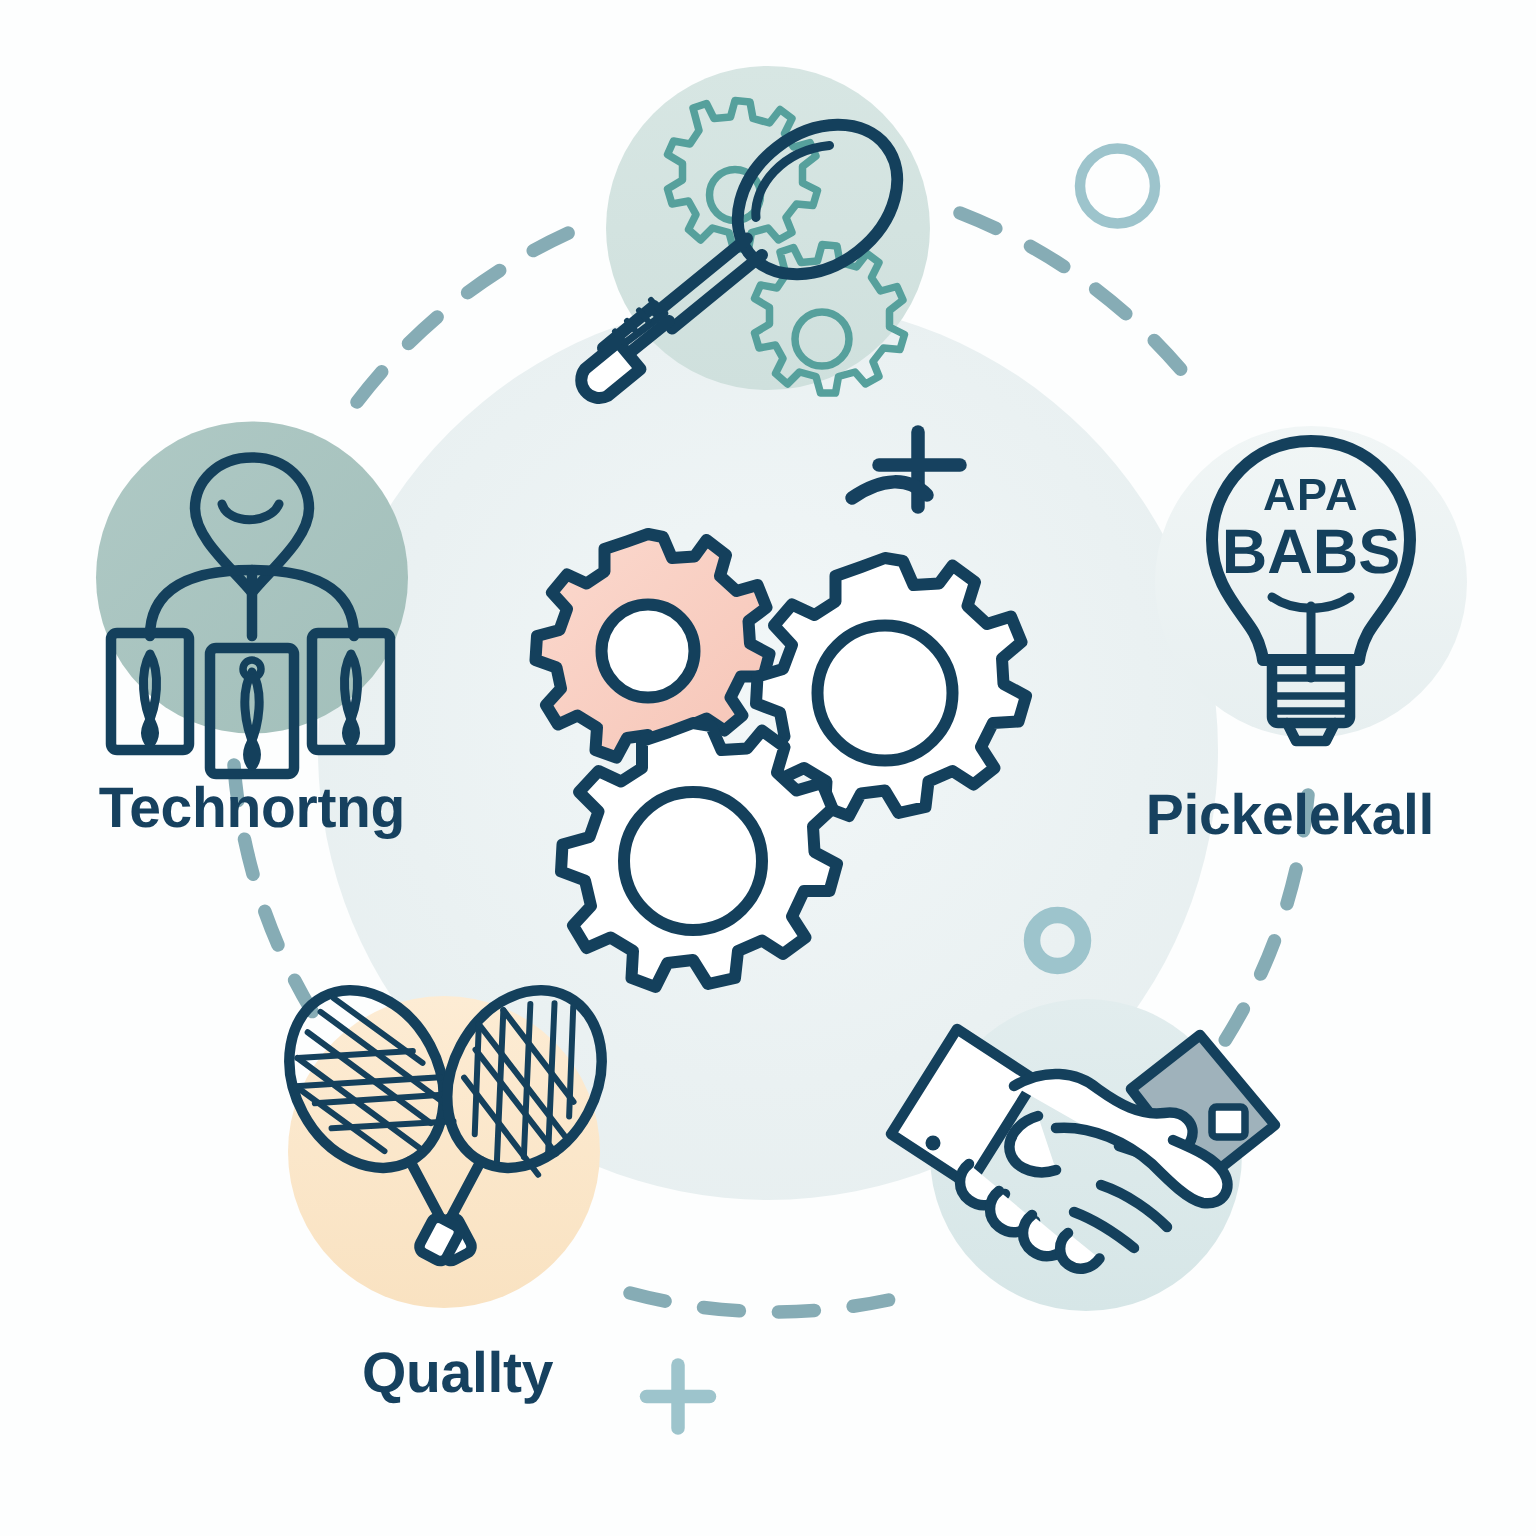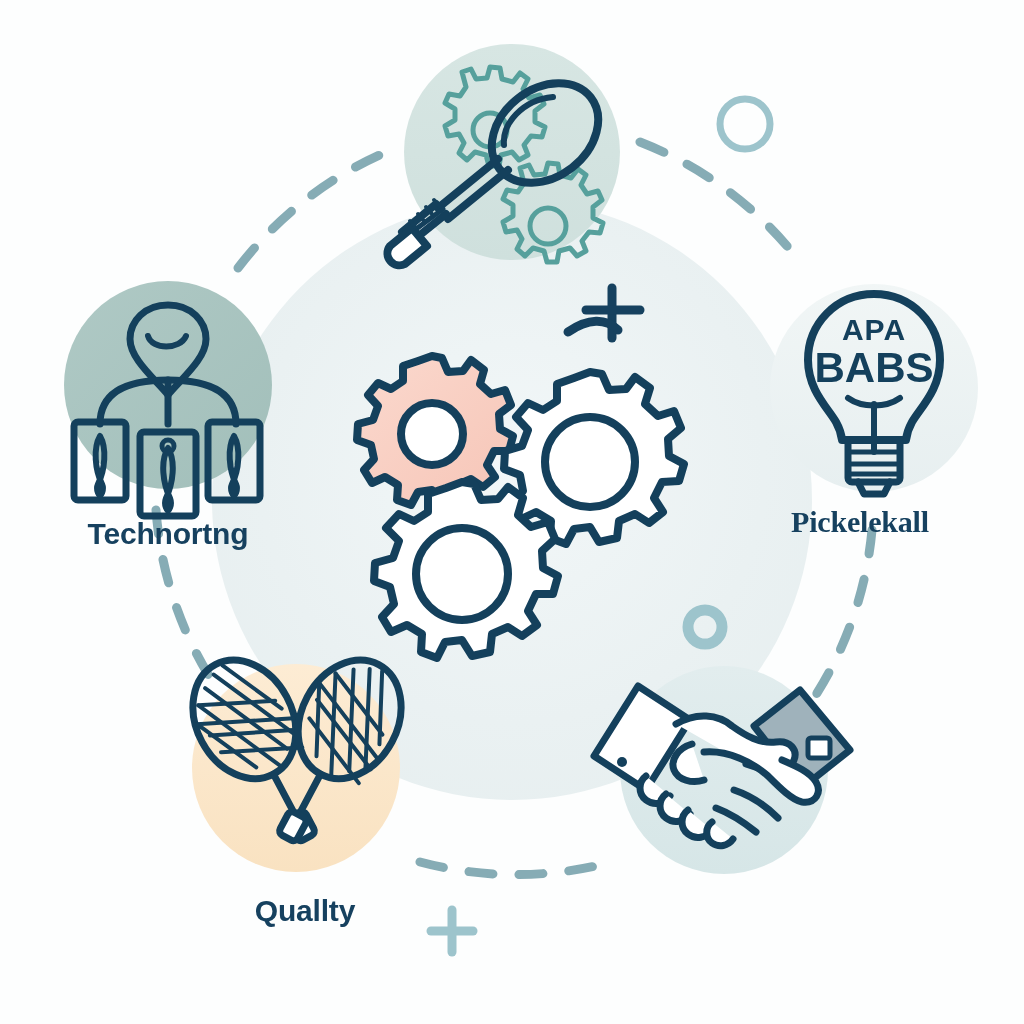--- a/index.html
+++ b/index.html
@@ -8,29 +8,29 @@
     background:#ffffff;
     font-family:"Liberation Sans", sans-serif;
     overflow:hidden;
   }
   #stage{position:relative;width:1024px;height:868px;background:#fdfefe;}
   #art{position:absolute;inset:0;}
   .node-label{
     position:absolute;
     color:#16415f;
     font-weight:bold;
-    font-size:30px;
+    font-size:38px;
     line-height:1.28;
     text-align:center;
     white-space:pre-line;
     letter-spacing:-0.2px;
     font-family:"Liberation Sans", sans-serif;
   }
   .lbl-left{left:8px;top:515px;width:320px;}
-  .lbl-right{left:700px;top:503px;width:320px;font-family:Liberation Serif, serif;}
+  .lbl-right{left:700px;top:520px;width:320px;}
   .lbl-bottomleft{left:145px;top:892px;width:320px;}
   .lbl-bottomright{left:540px;top:890px;width:360px;}
 </style>
 </head>
 <body>
 
 <div id="stage">
 
   <svg id="art" viewBox="0 0 1024 1024" width="1024" height="1024">
 

